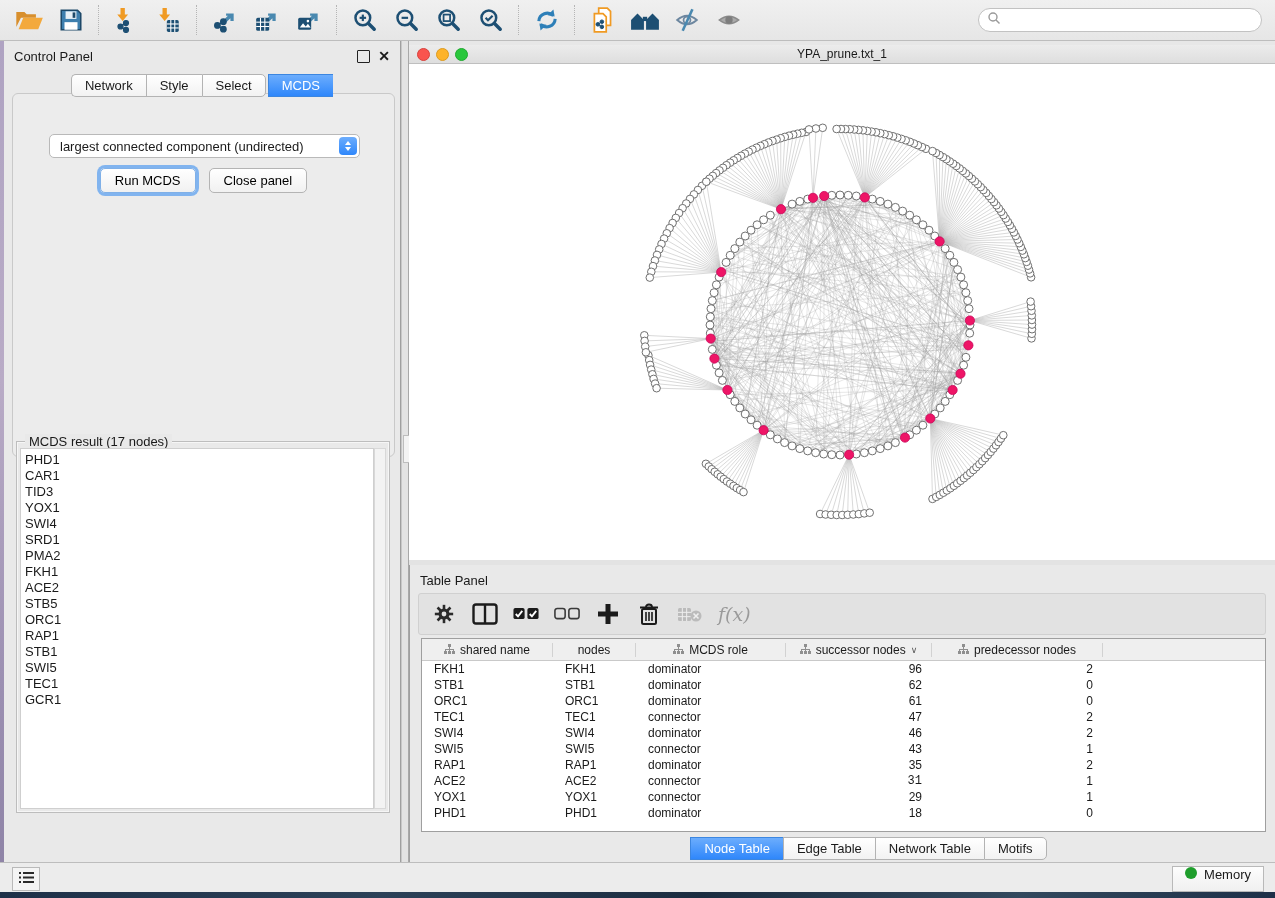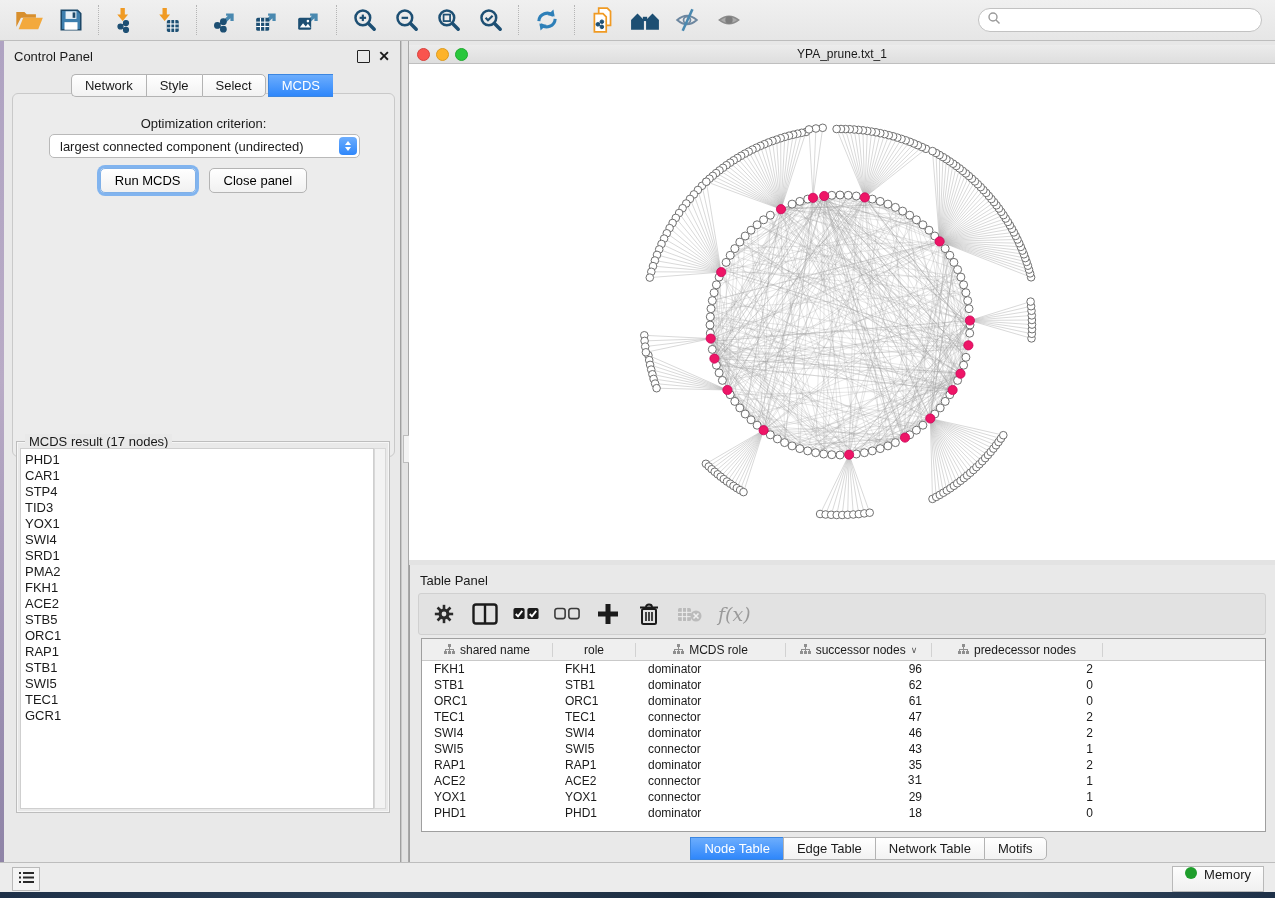--- a/index.html
+++ b/index.html
@@ -273,39 +273,37 @@
       <span class="wb-close">✕</span>
     </span>
   </div>
   <div class="cp-tabs" id="cp-tabs">
       <div class="tab">Network</div>
       <div class="tab">Style</div>
       <div class="tab last">Select</div>
       <div class="tab active">MCDS</div>
     </div>
   <div class="cp-section">
-    <div class="opt-label">Optimization criterion:</div>
     <div class="dropdown">
       <span>largest connected component (undirected)</span>
       <span class="stepper">
           <i class="st-up"></i>
           <i class="st-dn"></i>
         </span>
     </div>
     <div class="cp-buttons">
       <button class="btn focused">Run MCDS</button>
       <button class="btn">Close panel</button>
     </div>
   </div>
   <div class="mcds-box">
     <span class="mcds-legend">MCDS result (17 nodes)</span>
     <div class="mcds-list" id="mcds-list">
         <div>PHD1</div>
         <div>CAR1</div>
-        <div>STP4</div>
         <div>TID3</div>
         <div>YOX1</div>
         <div>SWI4</div>
         <div>SRD1</div>
         <div>PMA2</div>
         <div>FKH1</div>
         <div>ACE2</div>
         <div>STB5</div>
         <div>ORC1</div>
         <div>RAP1</div>
@@ -1345,21 +1343,21 @@
                 <rect x="4" y="0" width="3" height="3"></rect>
                 <rect x="0" y="7" width="3" height="3"></rect>
                 <rect x="4" y="7" width="3" height="3"></rect>
                 <rect x="8" y="7" width="3" height="3"></rect>
                 <path d="M5 3 h1 v2 h-1 z M1 5 h9 v1 h-9 z M1 5 h1 v2 h-1 z M5 5 h1 v2 h-1 z M9 5 h1 v2 h-1 z"></path>
               </g>
             </svg></span>
           <span>shared name</span>
         </div>
         <div class="nt-hcell" style="width: 83px;">
-          <span>role</span>
+          <span>nodes</span>
         </div>
         <div class="nt-hcell" style="width: 150px;">
           <span><svg width="11" height="10" viewBox="0 0 11 10">
               <g fill="#8f8f8f">
                 <rect x="4" y="0" width="3" height="3"></rect>
                 <rect x="0" y="7" width="3" height="3"></rect>
                 <rect x="4" y="7" width="3" height="3"></rect>
                 <rect x="8" y="7" width="3" height="3"></rect>
                 <path d="M5 3 h1 v2 h-1 z M1 5 h9 v1 h-9 z M1 5 h1 v2 h-1 z M5 5 h1 v2 h-1 z M9 5 h1 v2 h-1 z"></path>
               </g>

